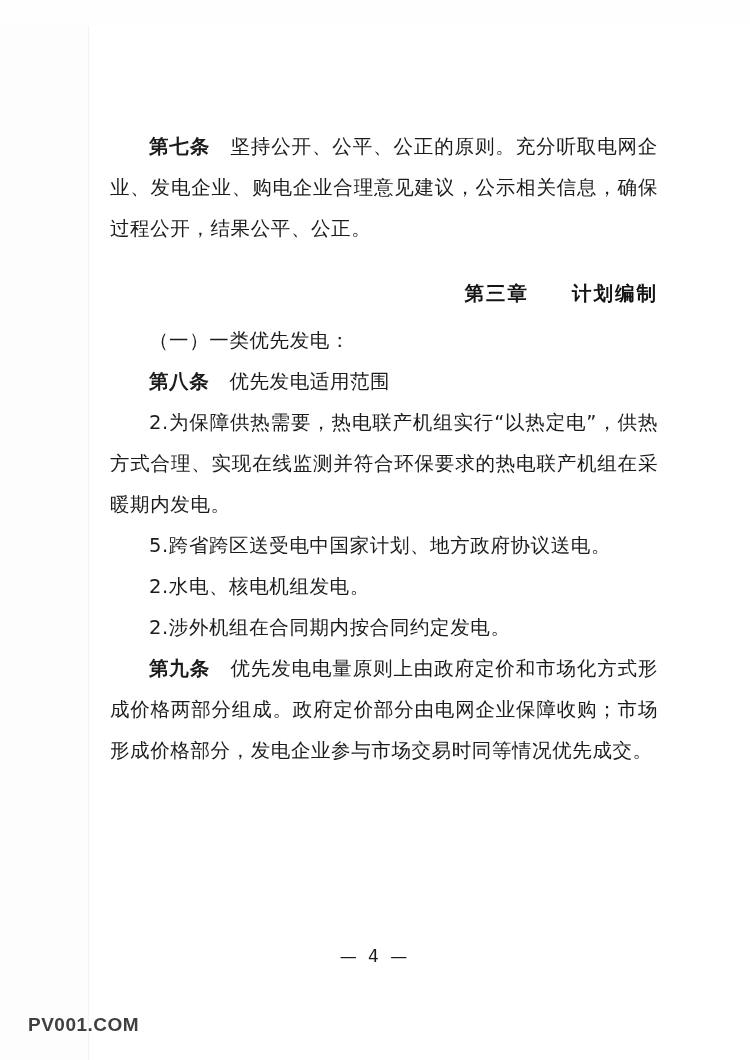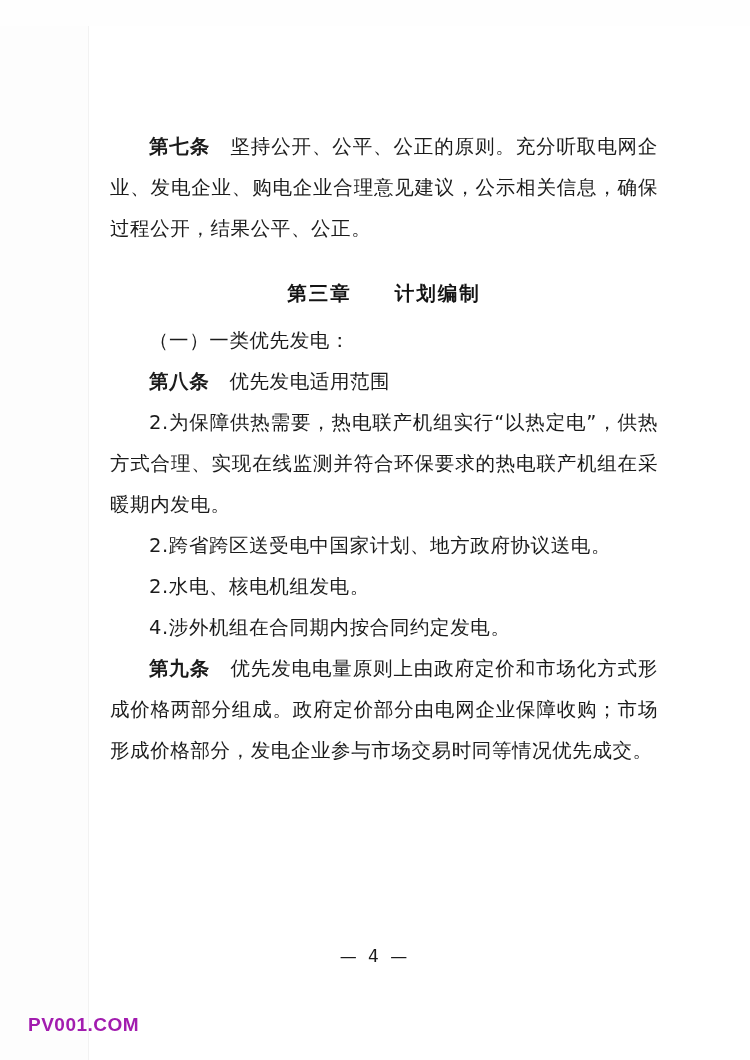--- a/index.html
+++ b/index.html
@@ -49,21 +49,21 @@
     color: #1b1b1b;
     letter-spacing: 0.6px;
     text-align: justify;
     text-justify: inter-ideograph;
     margin: 0 0 0 0;
   }
   .indent2 {
     text-indent: 39px;
   }
   .chapter {
-    text-align: center;
+    text-align: right;
     font-weight: bold;
     font-size: 19.5px;
     line-height: 41px;
     color: #141414;
     letter-spacing: 2px;
     margin: 14px 0 6px 0;
   }
   .article-head {
     font-weight: bold;
   }
@@ -79,21 +79,21 @@
     font-family: "DejaVu Sans", sans-serif;
     letter-spacing: 3px;
   }
   .watermark {
     position: absolute;
     left: 28px;
     top: 1014px;
     font-family: "Liberation Sans", sans-serif;
     font-size: 19px;
     font-weight: bold;
-    color: #a21caf;
+    color: #404040;
     letter-spacing: 0.5px;
   }
 </style>
 </head>
 <body>
 
 <div class="page">
   <div class="edge-left"></div>
   <div class="edge-top"></div>
 
@@ -107,26 +107,26 @@
 
     <p class="para indent2">（一）一类优先发电：</p>
 
     <p class="para indent2"><span class="article-head">第八条</span>　<span>优先发电适用范围</span></p>
 
 
     <p class="para indent2">2.为保障供热需要，热电联产机组实行“以热定电”，供热方式合理、实现在线监测并符合环保要求的热电联产机组在采暖期内发电。</p>
 
 
 
-    <p class="para indent2">2.跨省跨区送受电中国家计划、地方政府协议送电。</p>
+    <p class="para indent2">5.跨省跨区送受电中国家计划、地方政府协议送电。</p>
 
     <p class="para indent2">2.水电、核电机组发电。</p>
 
 
-    <p class="para indent2">4.涉外机组在合同期内按合同约定发电。</p>
+    <p class="para indent2">2.涉外机组在合同期内按合同约定发电。</p>
 
     <p class="para indent2"><span class="article-head">第九条</span>　<span>优先发电电量原则上由政府定价和市场化方式形成价格两部分组成。政府定价部分由电网企业保障收购；市场形成价格部分，发电企业参与市场交易时同等情况优先成交。</span></p>
 
   </div>
 
   <div class="pagenum">— 4 —</div>
   <div class="watermark">PV001.COM</div>
 </div>
 
 </body></html>

